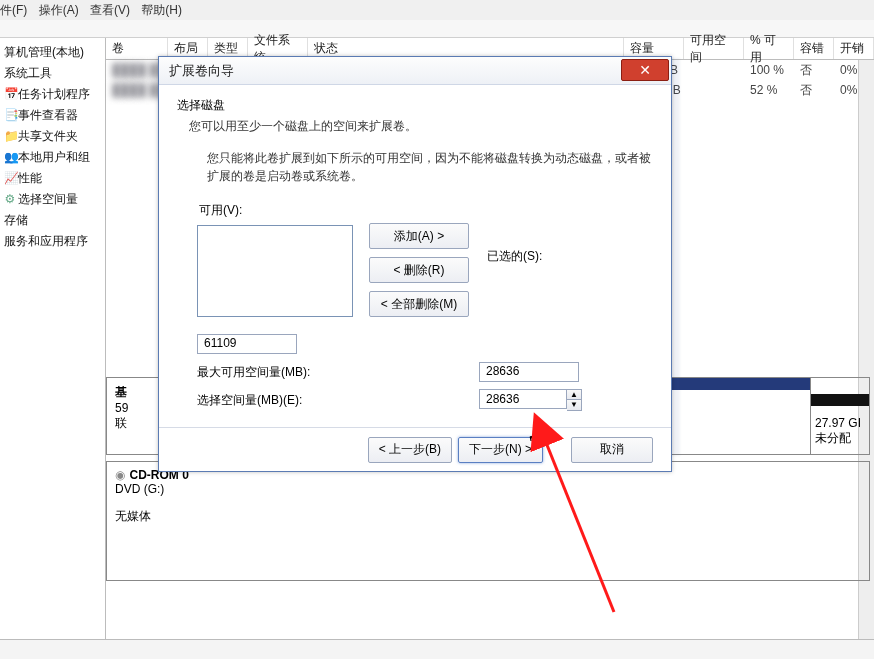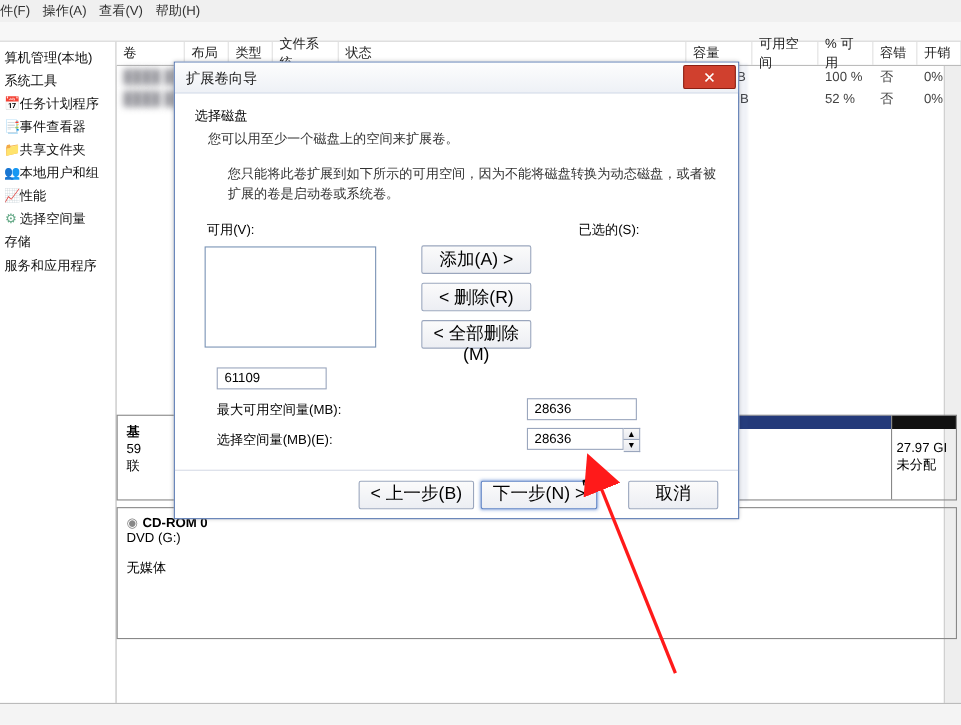--- a/index.html
+++ b/index.html
@@ -33,21 +33,21 @@
   .blur { color: transparent; text-shadow: 0 0 6px rgba(90,90,100,0.6); }
 
   
   .lowerpane { position:absolute; top:377px; left:106px; right:4px; }
   .disk-strip { display:flex; height:78px; border:1px solid #888; margin-bottom:6px; }
   .disk-lab { width:126px; padding:6px 8px; border-right:1px solid #888; }
   .disk-lab .t { font-weight:bold; }
   .disk-seg-a { flex:0 0 196px; border-right:1px solid #888; background:#fff; }
   .disk-seg-b { flex:1 1 auto; border-right:1px solid #888; }
   .disk-seg-b .bar { height:12px; background:#243a7a; }
-  .disk-seg-c { flex:0 0 58px; }
+  .disk-seg-c { flex:0 0 58px;margin-top:16px; }
   .disk-seg-c .bar { height:12px; background:#111; }
   .disk-seg-c .txt { padding:10px 4px 0 4px; }
   .cd-strip { display:flex; min-height:120px; border:1px solid #888; }
   .cd-lab { width:126px; padding:6px 8px; }
   .cd-lab .ic { color:#888; margin-right:4px; }
 
   .vscroll { position:absolute; top:22px; right:0; width:16px; bottom:0; background:#eee; border-left:1px solid #ccc; }
 
   .bottom-status { position:absolute; left:0; right:0; bottom:0; height:20px; border-top:1px solid #bbb; background:#f4f4f4; }
 
@@ -55,29 +55,29 @@
   .overlay-shadow { position:absolute; left:160px; top:58px; width:520px; height:398px; background:#3c5a99; opacity:.07; filter:blur(1px); }
   .modal { position:absolute; left:158px; top:56px; width:514px; background:#fff; border:1px solid #5b7bb3; box-shadow:0 0 4px rgba(0,0,0,.25); }
   .modal-title { height:28px; background:linear-gradient(#fdfdfd,#eef1f6); border-bottom:1px solid #cfd7e6; display:flex; align-items:center; padding-left:10px; font-size:13px; color:#222; position:relative; }
   .modal-close { position:absolute; right:2px; top:2px; width:48px; height:22px; background:#d0402e; border:1px solid #8b1e12; color:#fff; text-align:center; line-height:20px; border-radius:2px; font-size:14px; }
 
   .modal-body { padding:10px 18px 12px 18px; }
   .sect-h { font-weight:normal; margin:2px 0 4px 0; }
   .sect-sub { color:#333; margin-bottom:14px; padding-left:12px; }
   .note { color:#333; margin:0 0 16px 30px; line-height:1.5;font-family:Liberation Serif, serif; }
 
-  .pick-row { display:flex; align-items:flex-start; margin-left:9px;gap:25px; }
+  .pick-row { display:flex; align-items:center; margin-left:20px; }
   .pick-col { display:flex; flex-direction:column; }
   .lbl-av { margin-bottom:6px; margin-left:2px; }
   .listbox { width:156px; height:92px; border:1px solid #7a93b5; background:#fff; }
   .listbox.sel { }
   .listbox .opt { padding:2px 6px; }
   .listbox .opt.selected { background:#2f6ed7; color:#fff; display:flex; justify-content:space-between; }
   .btn-col { display:flex; flex-direction:column; gap:8px; margin:22px 16px 0 16px; }
-  .btn-col button, .wiz-btns button { height:26px; min-width:100px; background:linear-gradient(#fbfbfb,#eceef3); border:1px solid #9aa6bd; border-radius:2px; font-size:16px; cursor:pointer; }
+  .btn-col button, .wiz-btns button { height:26px; min-width:100px; background:linear-gradient(#fbfbfb,#eceef3); border:1px solid #9aa6bd; border-radius:2px; font-size:12px; cursor:pointer; }
   .btn-col button { width:100px; }
 
   .num-rows { margin:14px 0 0 20px; }
   .num-row { display:flex; align-items:center; height:26px; margin:2px 0; }
   .num-row .k { width:282px; }
   .num-row .v { width:100px; height:20px; border:1px solid #9aa6bd; padding:1px 6px; background:#fff; font-size:12px; }
   .spin { display:inline-flex; }
   .spin input { width:88px; height:20px; border:1px solid #9aa6bd; padding:1px 6px; font-size:12px; }
   .spin .sp { display:flex; flex-direction:column; border:1px solid #9aa6bd; border-left:none; }
   .spin .sp div { width:14px; height:10px; font-size:8px; text-align:center; line-height:9px; background:linear-gradient(#f8f8f8,#e7e9ef); cursor:pointer; }

